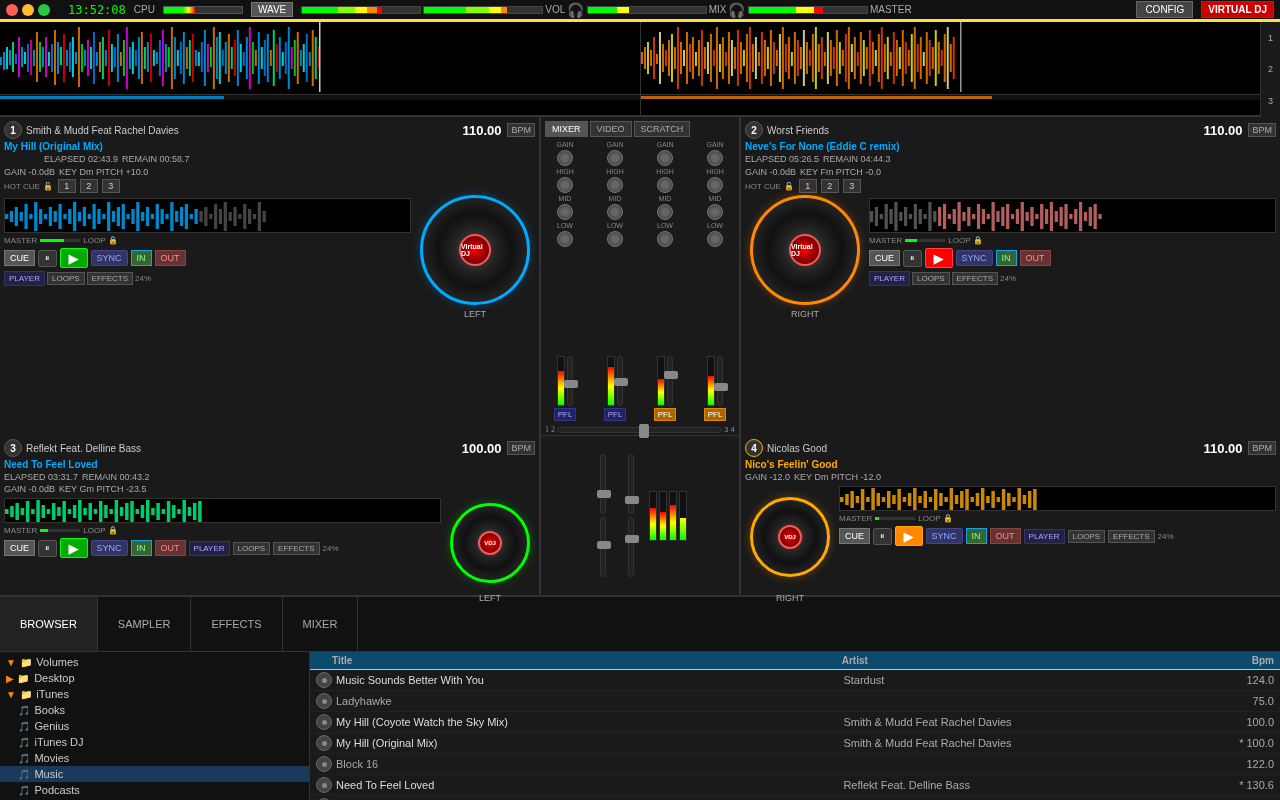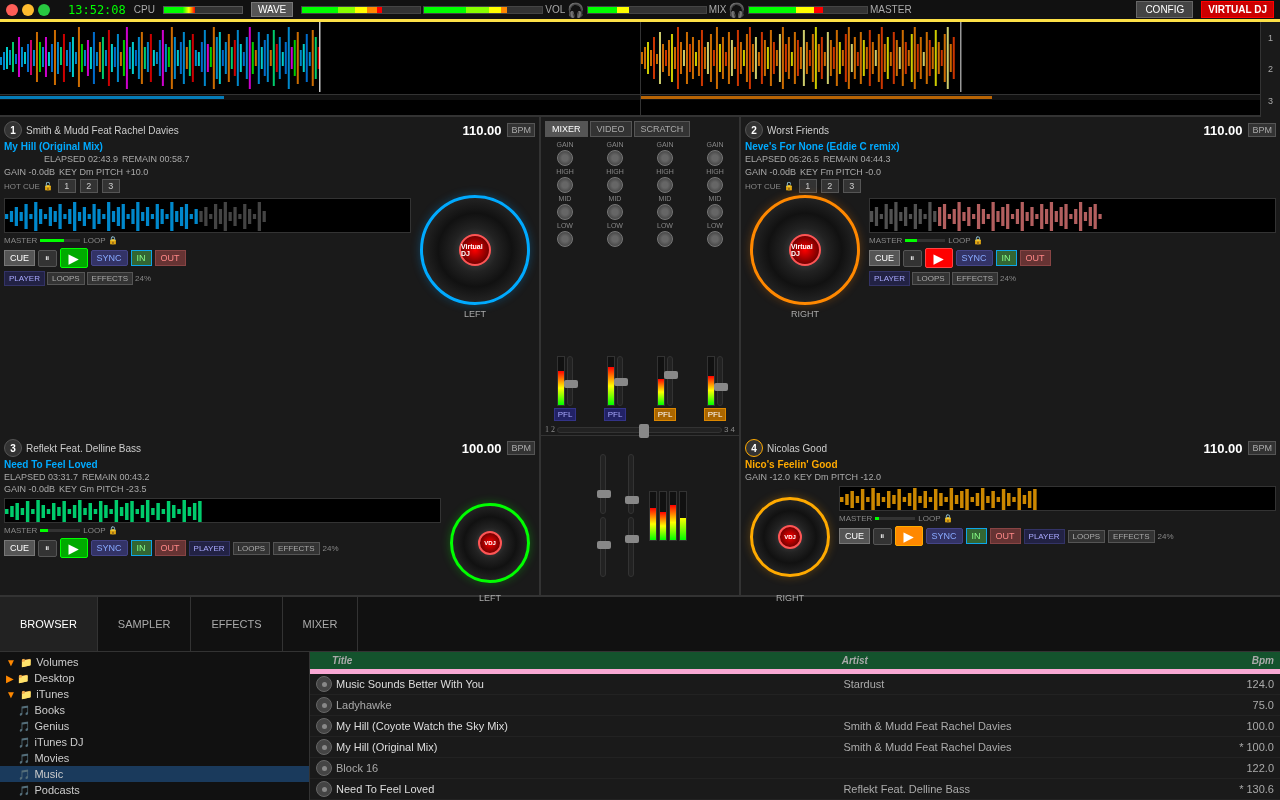--- a/index.html
+++ b/index.html
@@ -94,21 +94,21 @@
     .sidebar-item.selected { background: #1a3a5c; }
     .folder-icon { color: #f80; font-size: 10px; }
     .file-icon { color: #888; font-size: 10px; }
     .sidebar-indent-1 { padding-left: 18px; }
     .main-content { flex: 1; display: flex; flex-direction: column; overflow: hidden; }
     .search-bar { display: flex; align-items: center; padding: 4px 8px; background: #111; border-bottom: 1px solid #333; gap: 6px; }
     .search-label { color: #aaa; font-size: 11px; }
     .search-input { flex: 1; background: #222; border: 1px solid #444; color: #fff; padding: 2px 6px; font-size: 11px; outline: none; }
     .file-count { color: #aaa; font-size: 11px; margin-left: auto; }
     .search-icon-btn { color: #aaa; cursor: pointer; font-size: 12px; }
-    .table-header { display: flex; background: #14532d; border-bottom: 5px solid #f9a8d4; padding: 3px 6px; gap: 0; font-style: italic; }
+    .table-header { display: flex; background: #0c4a6e; border-bottom: 1px solid #f9a8d4; padding: 3px 6px; gap: 0; }
     .col-title { flex: 2; color: #aaa; font-size: 10px; font-weight: bold; }
     .col-artist { flex: 1.5; color: #aaa; font-size: 10px; font-weight: bold; }
     .col-bpm { width: 50px; color: #aaa; font-size: 10px; font-weight: bold; text-align: right; }
     .track-list { flex: 1; overflow-y: auto; }
     .track-row { display: flex; align-items: center; padding: 2px 6px; border-bottom: 1px solid #222; cursor: pointer; }
     .track-icon { width: 16px; height: 16px; background: #444; border-radius: 50%; border: 1px solid #666; display: flex; align-items: center; justify-content: center; flex-shrink: 0; margin-right: 4px; }
     .track-icon-inner { width: 5px; height: 5px; background: #888; border-radius: 50%; }
     .track-title { flex: 2; font-size: 11px; color: #ddd; overflow: hidden; text-overflow: ellipsis; white-space: nowrap; }
     .track-artist { flex: 1.5; font-size: 11px; color: #aaa; overflow: hidden; text-overflow: ellipsis; white-space: nowrap; }
     .track-bpm { width: 50px; font-size: 11px; color: #aaa; text-align: right; }

